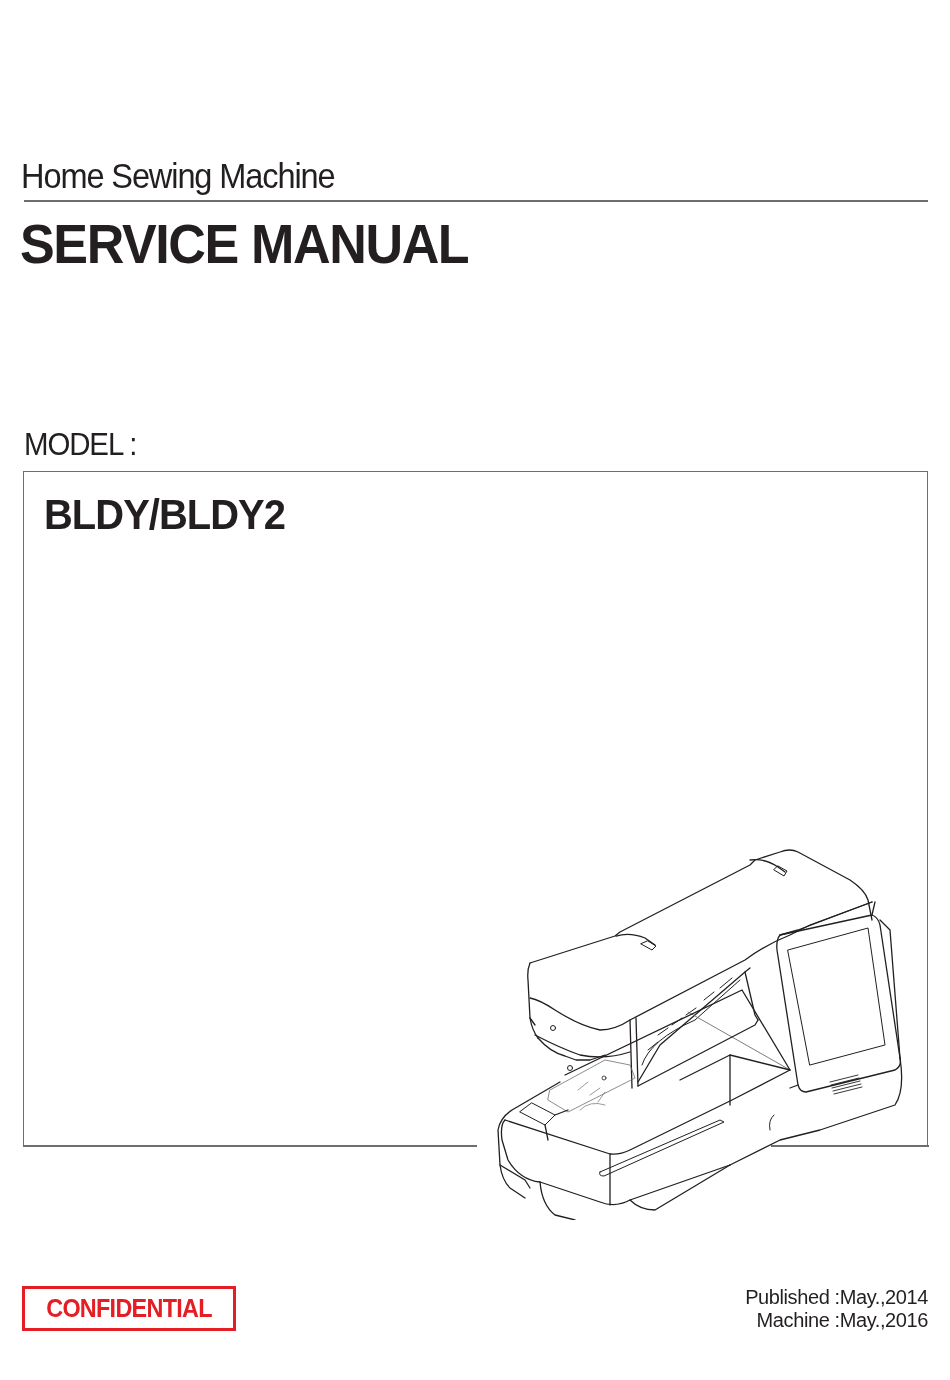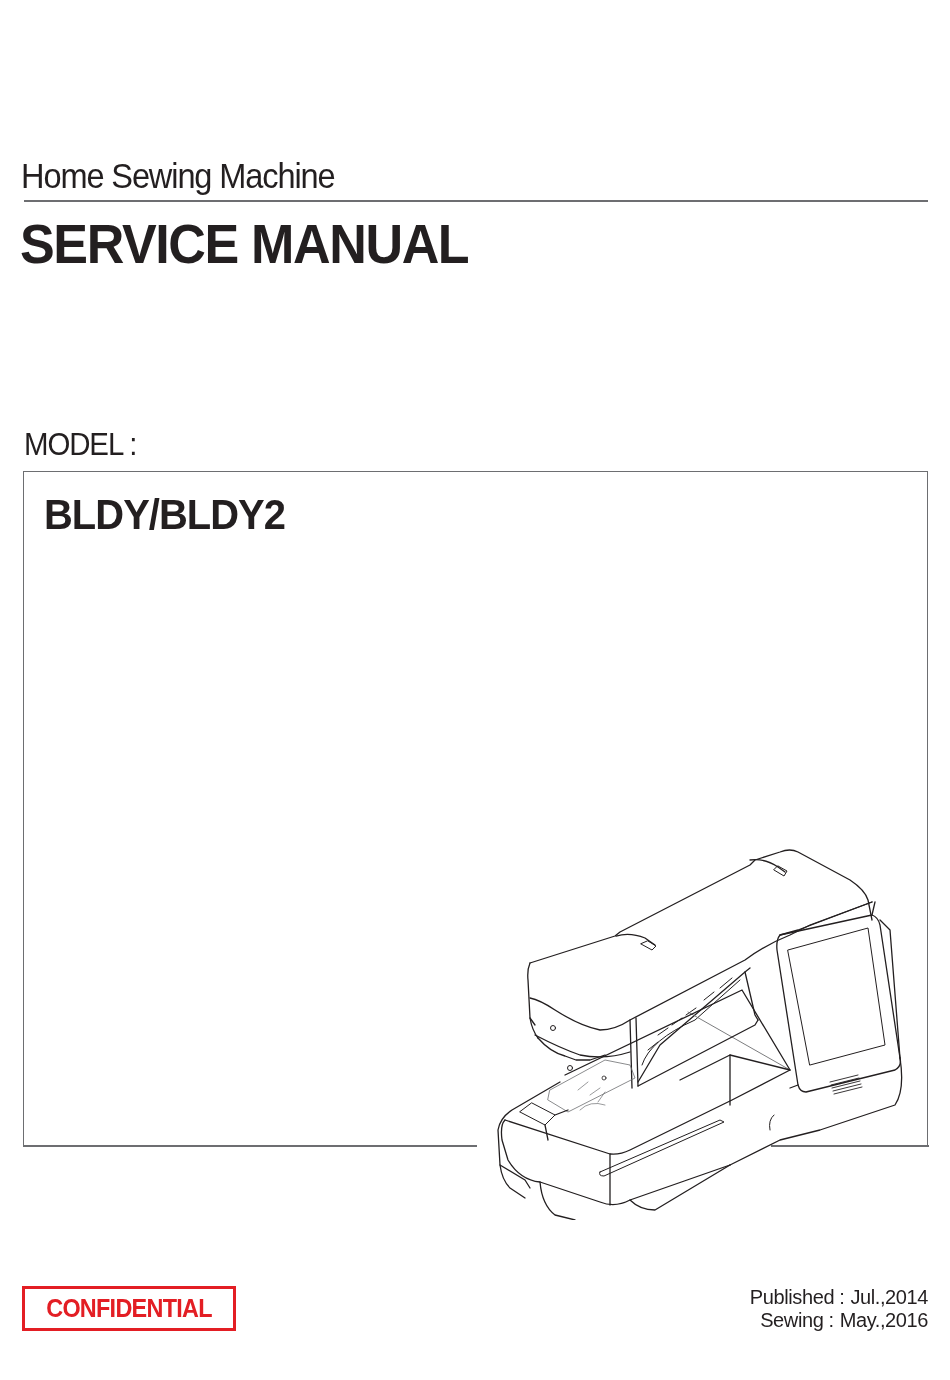--- a/index.html
+++ b/index.html
@@ -52,21 +52,21 @@
       display: flex; align-items: center; justify-content: center;
     }
     .stamp span {
       color: #e31e24; font-weight: bold; font-size: 26px; letter-spacing: -0.8px;
       display: inline-block; transform: scaleX(0.9);
     }
     .dates {
       position: absolute; right: 22px; top: 1286px; text-align: right;
       font-size: 20px; line-height: 23px; letter-spacing: -0.4px;
     }
-    .dates div { display: flex; justify-content: flex-end; gap: 6px; }
+    .dates div { display: flex; justify-content: flex-end; gap: 0; }
   </style>
 </head>
 <body>
 
 <div class="subtitle">Home Sewing Machine</div>
 <div class="rule"></div>
 <div class="title">SERVICE MANUAL</div>
 
 <div class="model-label">MODEL :</div>
 <div class="model-box"></div>
@@ -135,19 +135,19 @@
   <path d="M150 380 Q160 390 175 390 L250 345"></path>
 </svg>
 
 <div class="stamp">
   <span>CONFIDENTIAL</span>
 </div>
 
 <div class="dates">
   <div>
     <span>Published :</span>
-    <span>Jul.,2014</span>
+    <span>May.,2014</span>
   </div>
   <div>
-    <span>Sewing :</span>
+    <span>Machine :</span>
     <span>May.,2016</span>
   </div>
 </div>
 
 </body></html>

